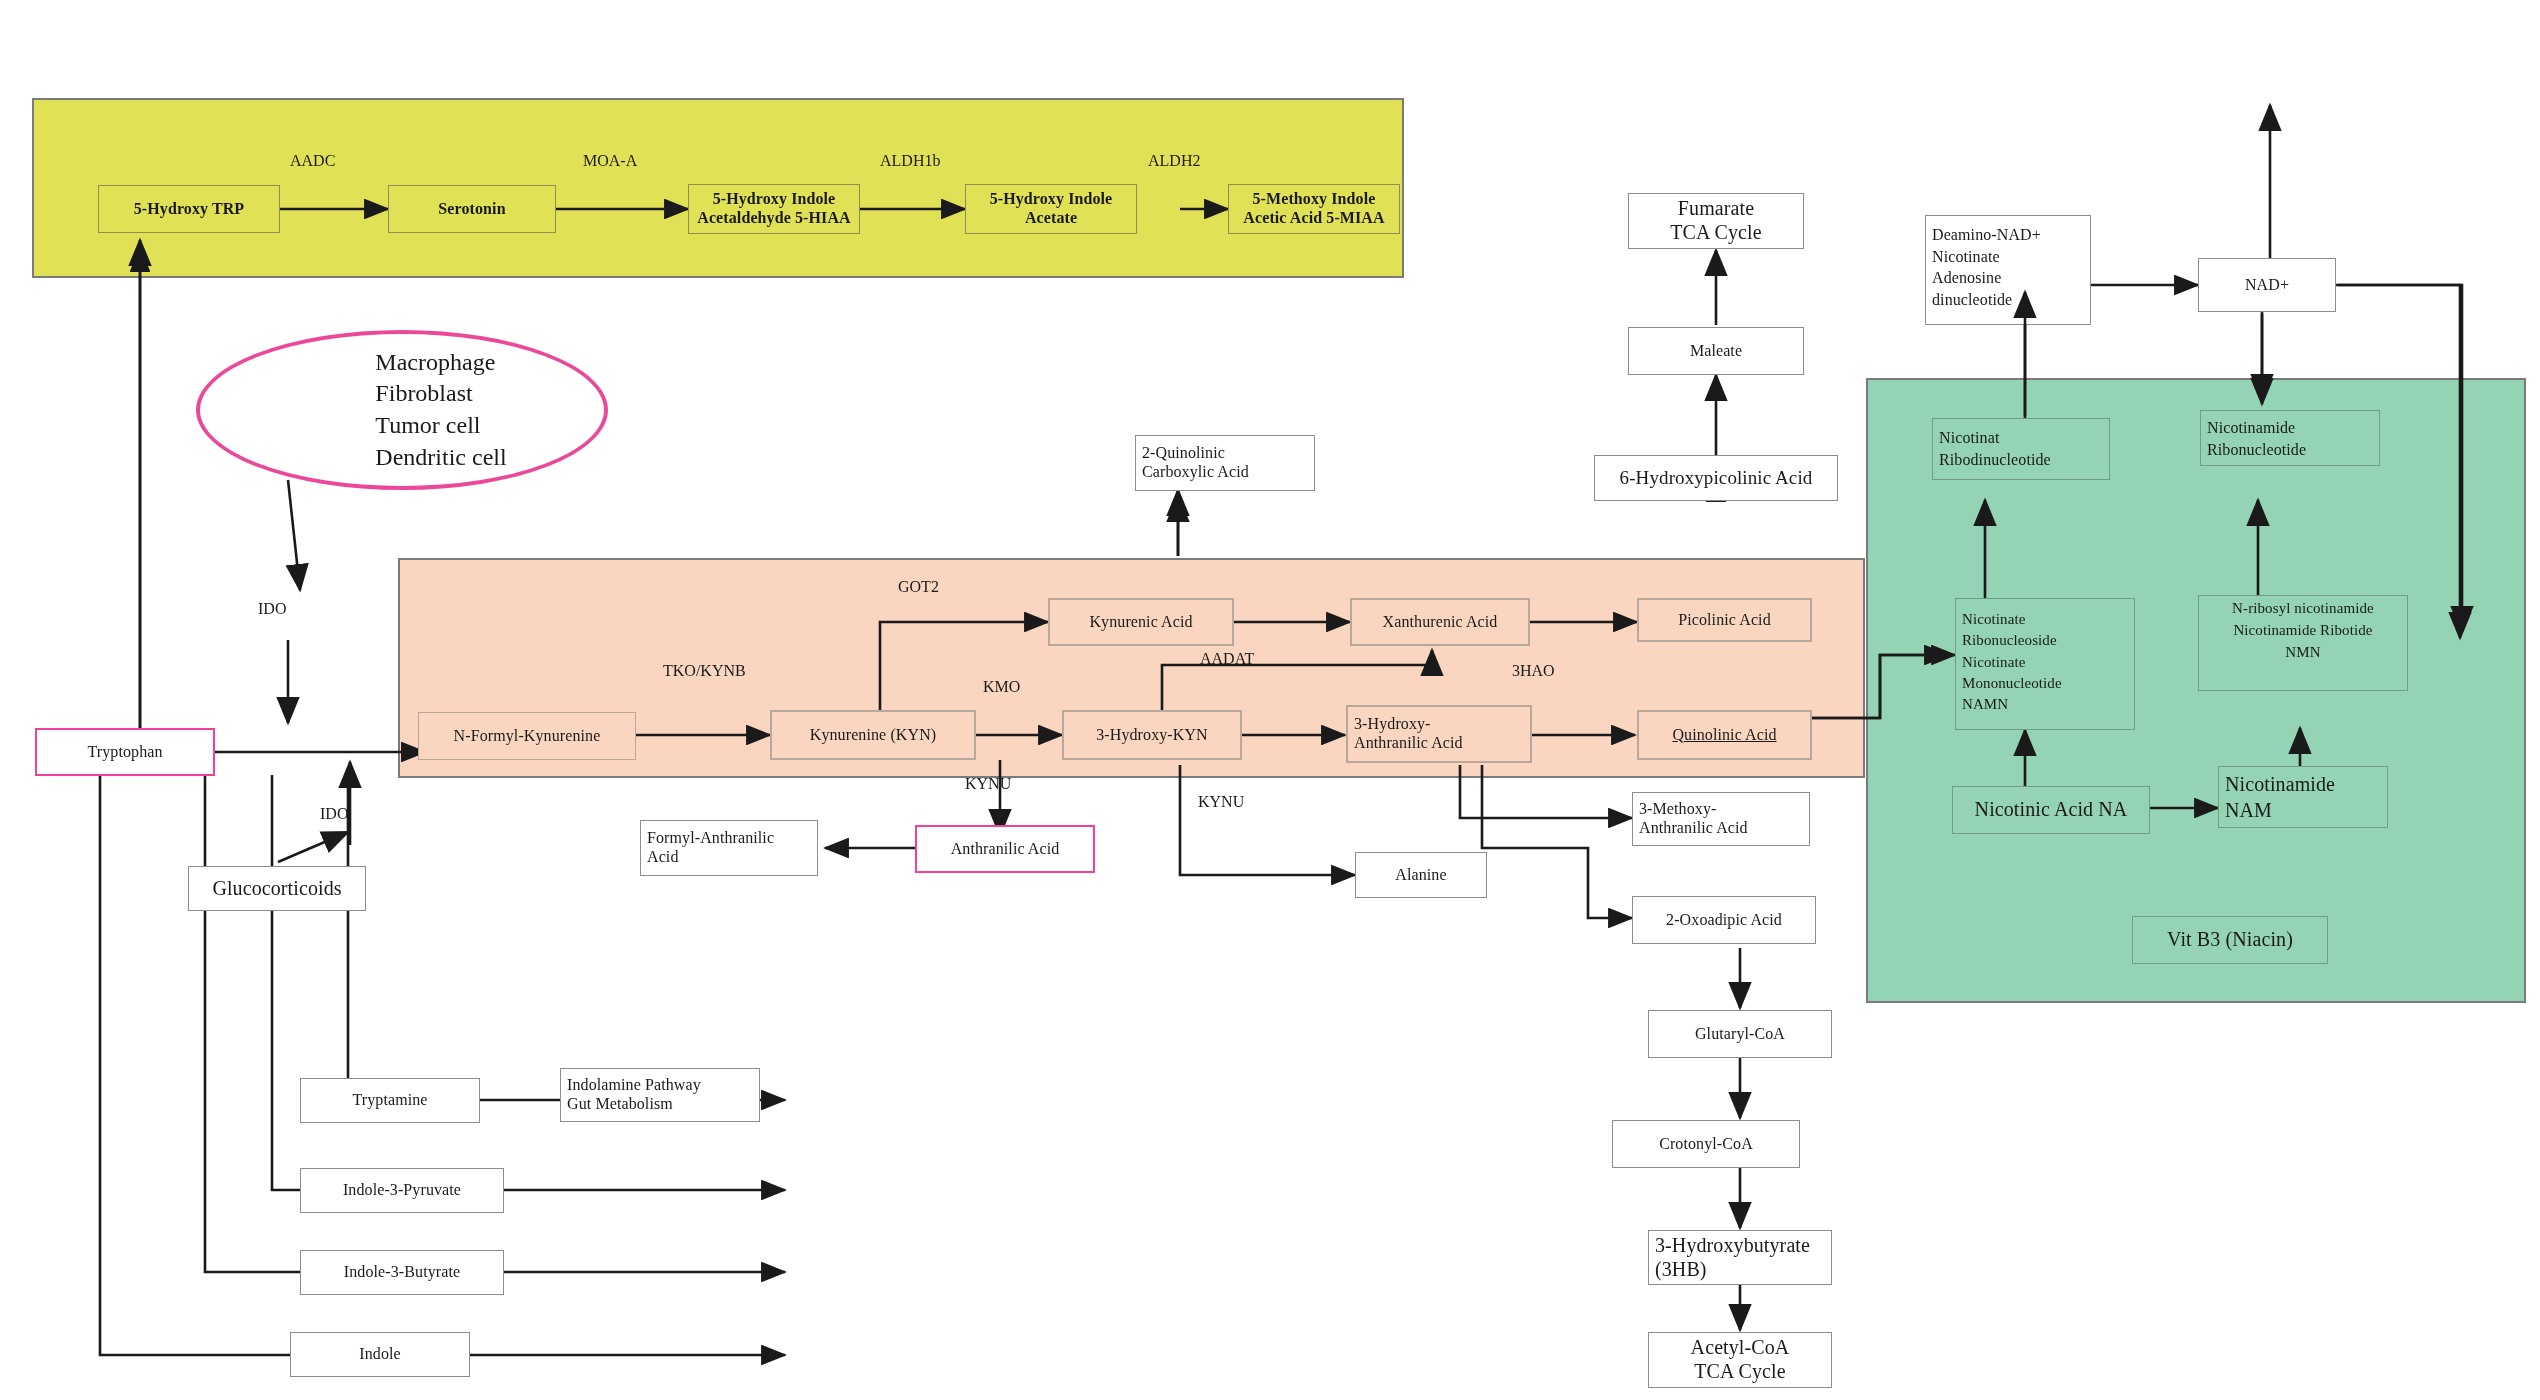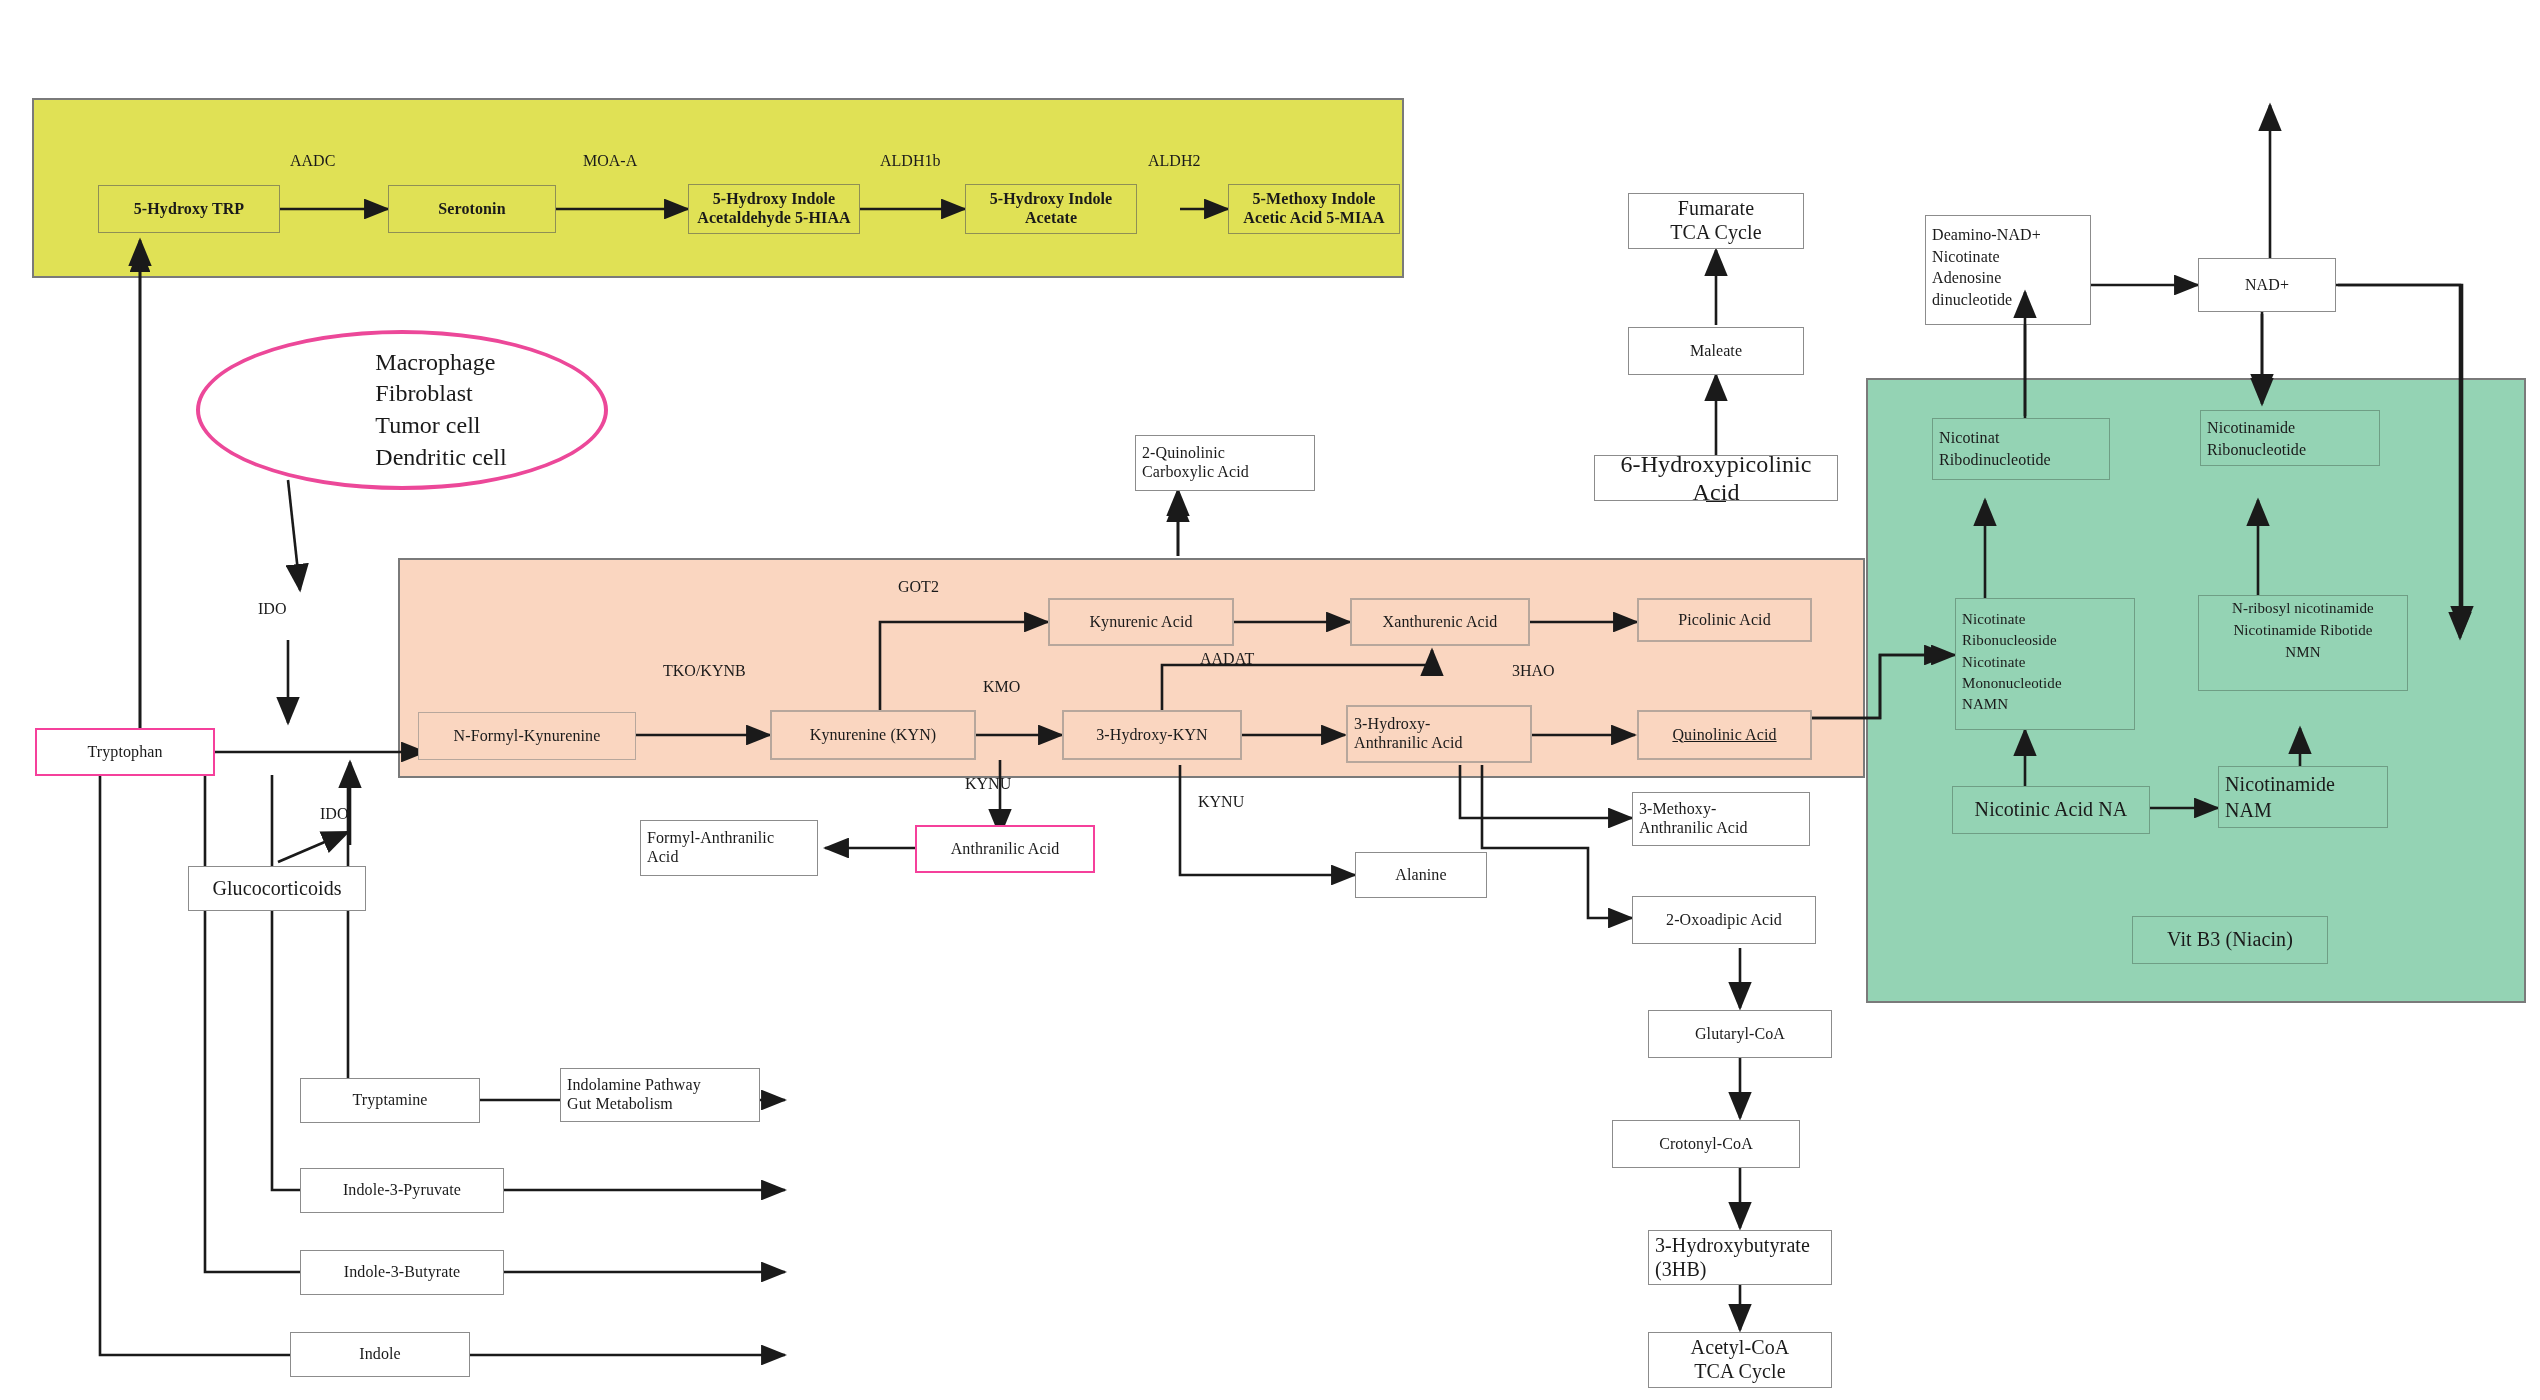--- a/index.html
+++ b/index.html
@@ -301,21 +301,21 @@
 TCA Cycle</span>
   </div>
 
   <div class="node plain center" style="left:1628px; top:193px; width:176px; height:56px; font-size:20px;">
     <span style="white-space:pre-line; text-align:center; width:100%;">Fumarate
 TCA Cycle</span>
   </div>
   <div class="node plain center" style="left:1628px; top:327px; width:176px; height:48px;">
     <span>Maleate</span>
   </div>
-  <div class="node plain center" style="left:1594px; top:455px; width:244px; height:46px; font-size:24px;">
+  <div class="node plain center" style="left:1594px; top:455px; width:244px; height:46px; font-size:19px;">
     <span>6-Hydroxypicolinic Acid</span>
   </div>
 
   <div class="node plain left small" style="left:1925px; top:215px; width:166px; height:110px; align-items:flex-start; padding-top:8px;">
     <span style="white-space:pre-line; line-height:1.35;">Deamino-NAD+
 Nicotinate
 Adenosine
 dinucleotide</span>
   </div>
   <div class="node plain center" style="left:2198px; top:258px; width:138px; height:54px;">

